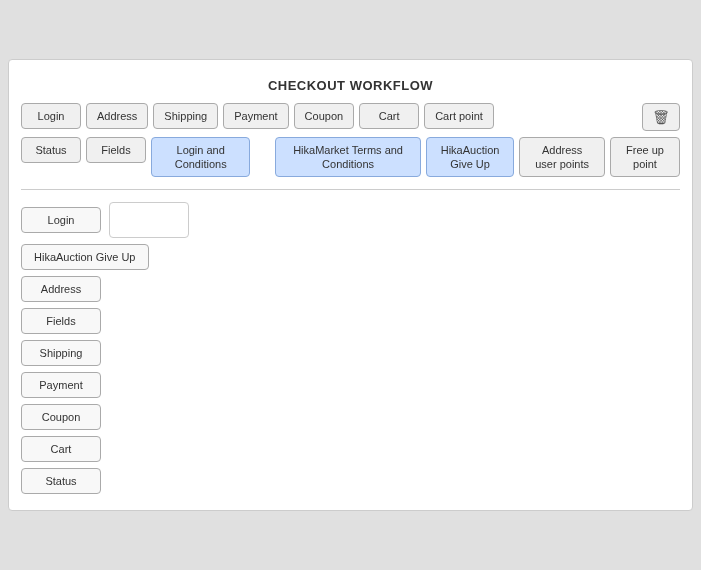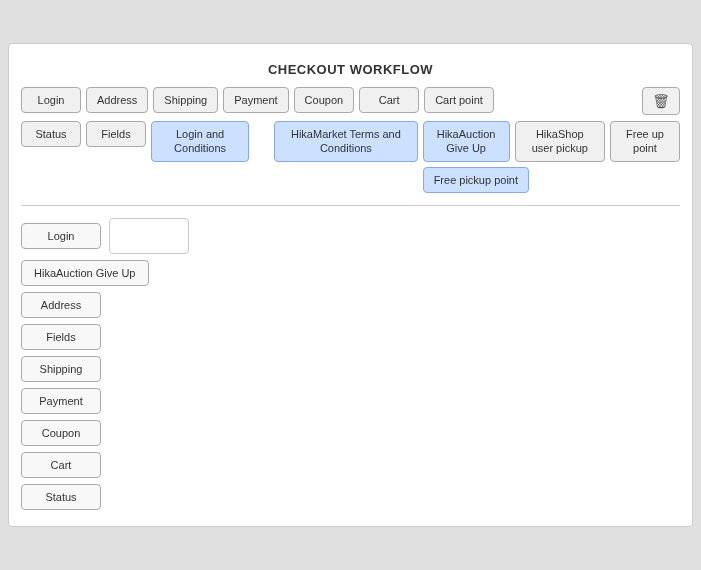--- a/index.html
+++ b/index.html
@@ -136,25 +136,22 @@
     </div>
 
     <div class="second-row">
       <button class="btn">Status</button>
       <button class="btn">Fields</button>
       <button class="btn btn-highlighted" style="min-width:80px;">Login and Conditions</button>
       <button class="btn btn-highlighted" style="min-width:80px;margin-left:20px;">HikaMarket Terms and Conditions</button>
       <div style="display:flex; flex-direction:column; gap:5px;">
         <div style="display:flex; gap:5px;">
           <button class="btn btn-highlighted" style="min-width:80px;">HikaAuction Give Up</button>
-          <button class="btn" style="min-width:80px;">HikaShop user pickup</button>
+          <button class="btn" style="min-width:80px;">Address user points</button>
           <button class="btn" style="min-width:70px;">Free up point</button>
-        </div>
-        <div style="display:flex; gap:5px; padding-left: 0;">
-          <button class="btn btn-highlighted" style="min-width:80px;">Free pickup point</button>
         </div>
       </div>
     </div>
   </div>
 
   <div class="divider"></div>
 
   <div class="workflow-area">
     <div class="workflow-row">
       <button class="wf-btn">Login</button>

